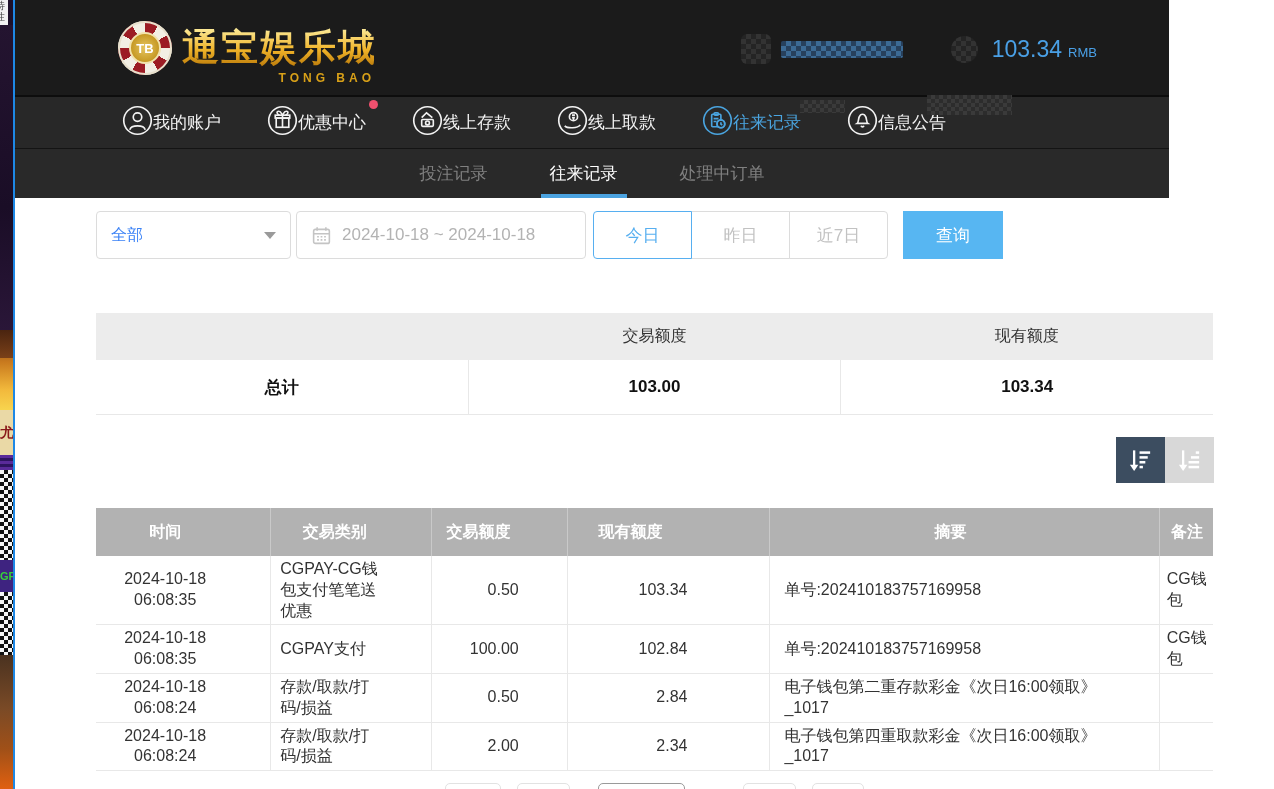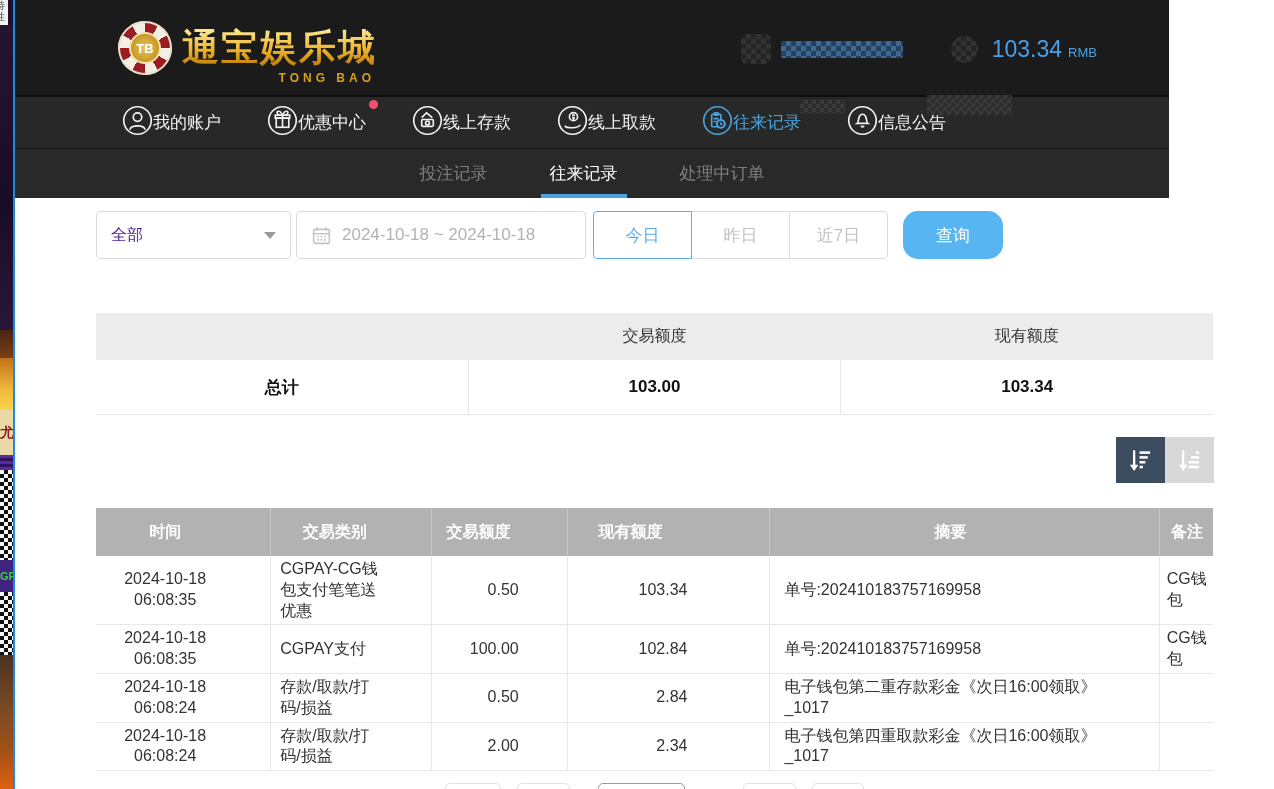--- a/index.html
+++ b/index.html
@@ -77,32 +77,32 @@
   .tab { display:flex; align-items:center; font-size:17px; color:#808080; cursor:pointer; position:relative; padding:0 9px; }
   .tab.active { color:#fff; }
   .tab.active::after { content:""; position:absolute; left:0; right:0; bottom:0; height:4px; background:#4ba3e0; }
 
   
   .content { position:absolute; left:0; top:198px; right:0; bottom:0; background:#fff; }
 
   
   .filters { position:absolute; left:81px; top:13px; height:48px; width:1117px; }
   .f-select { position:absolute; left:0; top:0; width:195px; height:48px; border:1px solid #dcdcdc; border-radius:4px;
-    display:flex; align-items:center; padding:0 14px; font-size:16px; color:#4c1d95; cursor:pointer; background:#fff; }
+    display:flex; align-items:center; padding:0 14px; font-size:16px; color:#3b82f6; cursor:pointer; background:#fff; }
   .f-caret { margin-left:auto; width:0; height:0; border-left:6px solid transparent; border-right:6px solid transparent; border-top:7px solid #9a9a9a; }
   .f-date { position:absolute; left:200px; top:0; width:290px; height:48px; border:1px solid #dcdcdc; border-radius:4px;
     display:flex; align-items:center; padding:0 14px; gap:10px; font-size:17px; color:#b3b3b3; cursor:pointer; background:#fff; }
   .f-date svg { width:21px; height:21px; color:#c4c4c4; flex:none; }
   .f-group { position:absolute; left:497px; top:0; display:flex; }
   .f-qbtn { width:99px; height:48px; border:1px solid #dcdcdc; background:#fff; color:#c2c2c2; font-size:17px;
     display:flex; align-items:center; justify-content:center; cursor:pointer; margin-left:-1px; }
   .f-qbtn:first-child { border-radius:4px 0 0 4px; margin-left:0; }
   .f-qbtn:last-child { border-radius:0 4px 4px 0; }
   .f-qbtn.active { border-color:#57aff0; color:#57aff0; position:relative; z-index:2; }
-  .f-search { position:absolute; left:807px; top:0; width:100px; height:48px; background:#57b6f2; border:none; border-radius:15px;
+  .f-search { position:absolute; left:807px; top:0; width:100px; height:48px; background:#57b6f2; border:none; border-radius:0;
     color:#fff; font-size:17px; display:flex; align-items:center; justify-content:center; cursor:pointer; }
 
   
   .summary { position:absolute; left:81px; top:115px; width:1117px; }
   .sum-head { display:flex; height:47px; background:#ececec; }
   .sum-head .cell { flex:1; display:flex; align-items:center; justify-content:center; font-size:16px; color:#333; }
   .sum-row { display:flex; height:55px; background:#fff; border-bottom:1px solid #e8e8e8; }
   .sum-row .cell { flex:1; display:flex; align-items:center; justify-content:center; font-size:17px; font-weight:bold; color:#111; }
   .sum-row .cell + .cell { border-left:1px solid #e8e8e8; }
 

